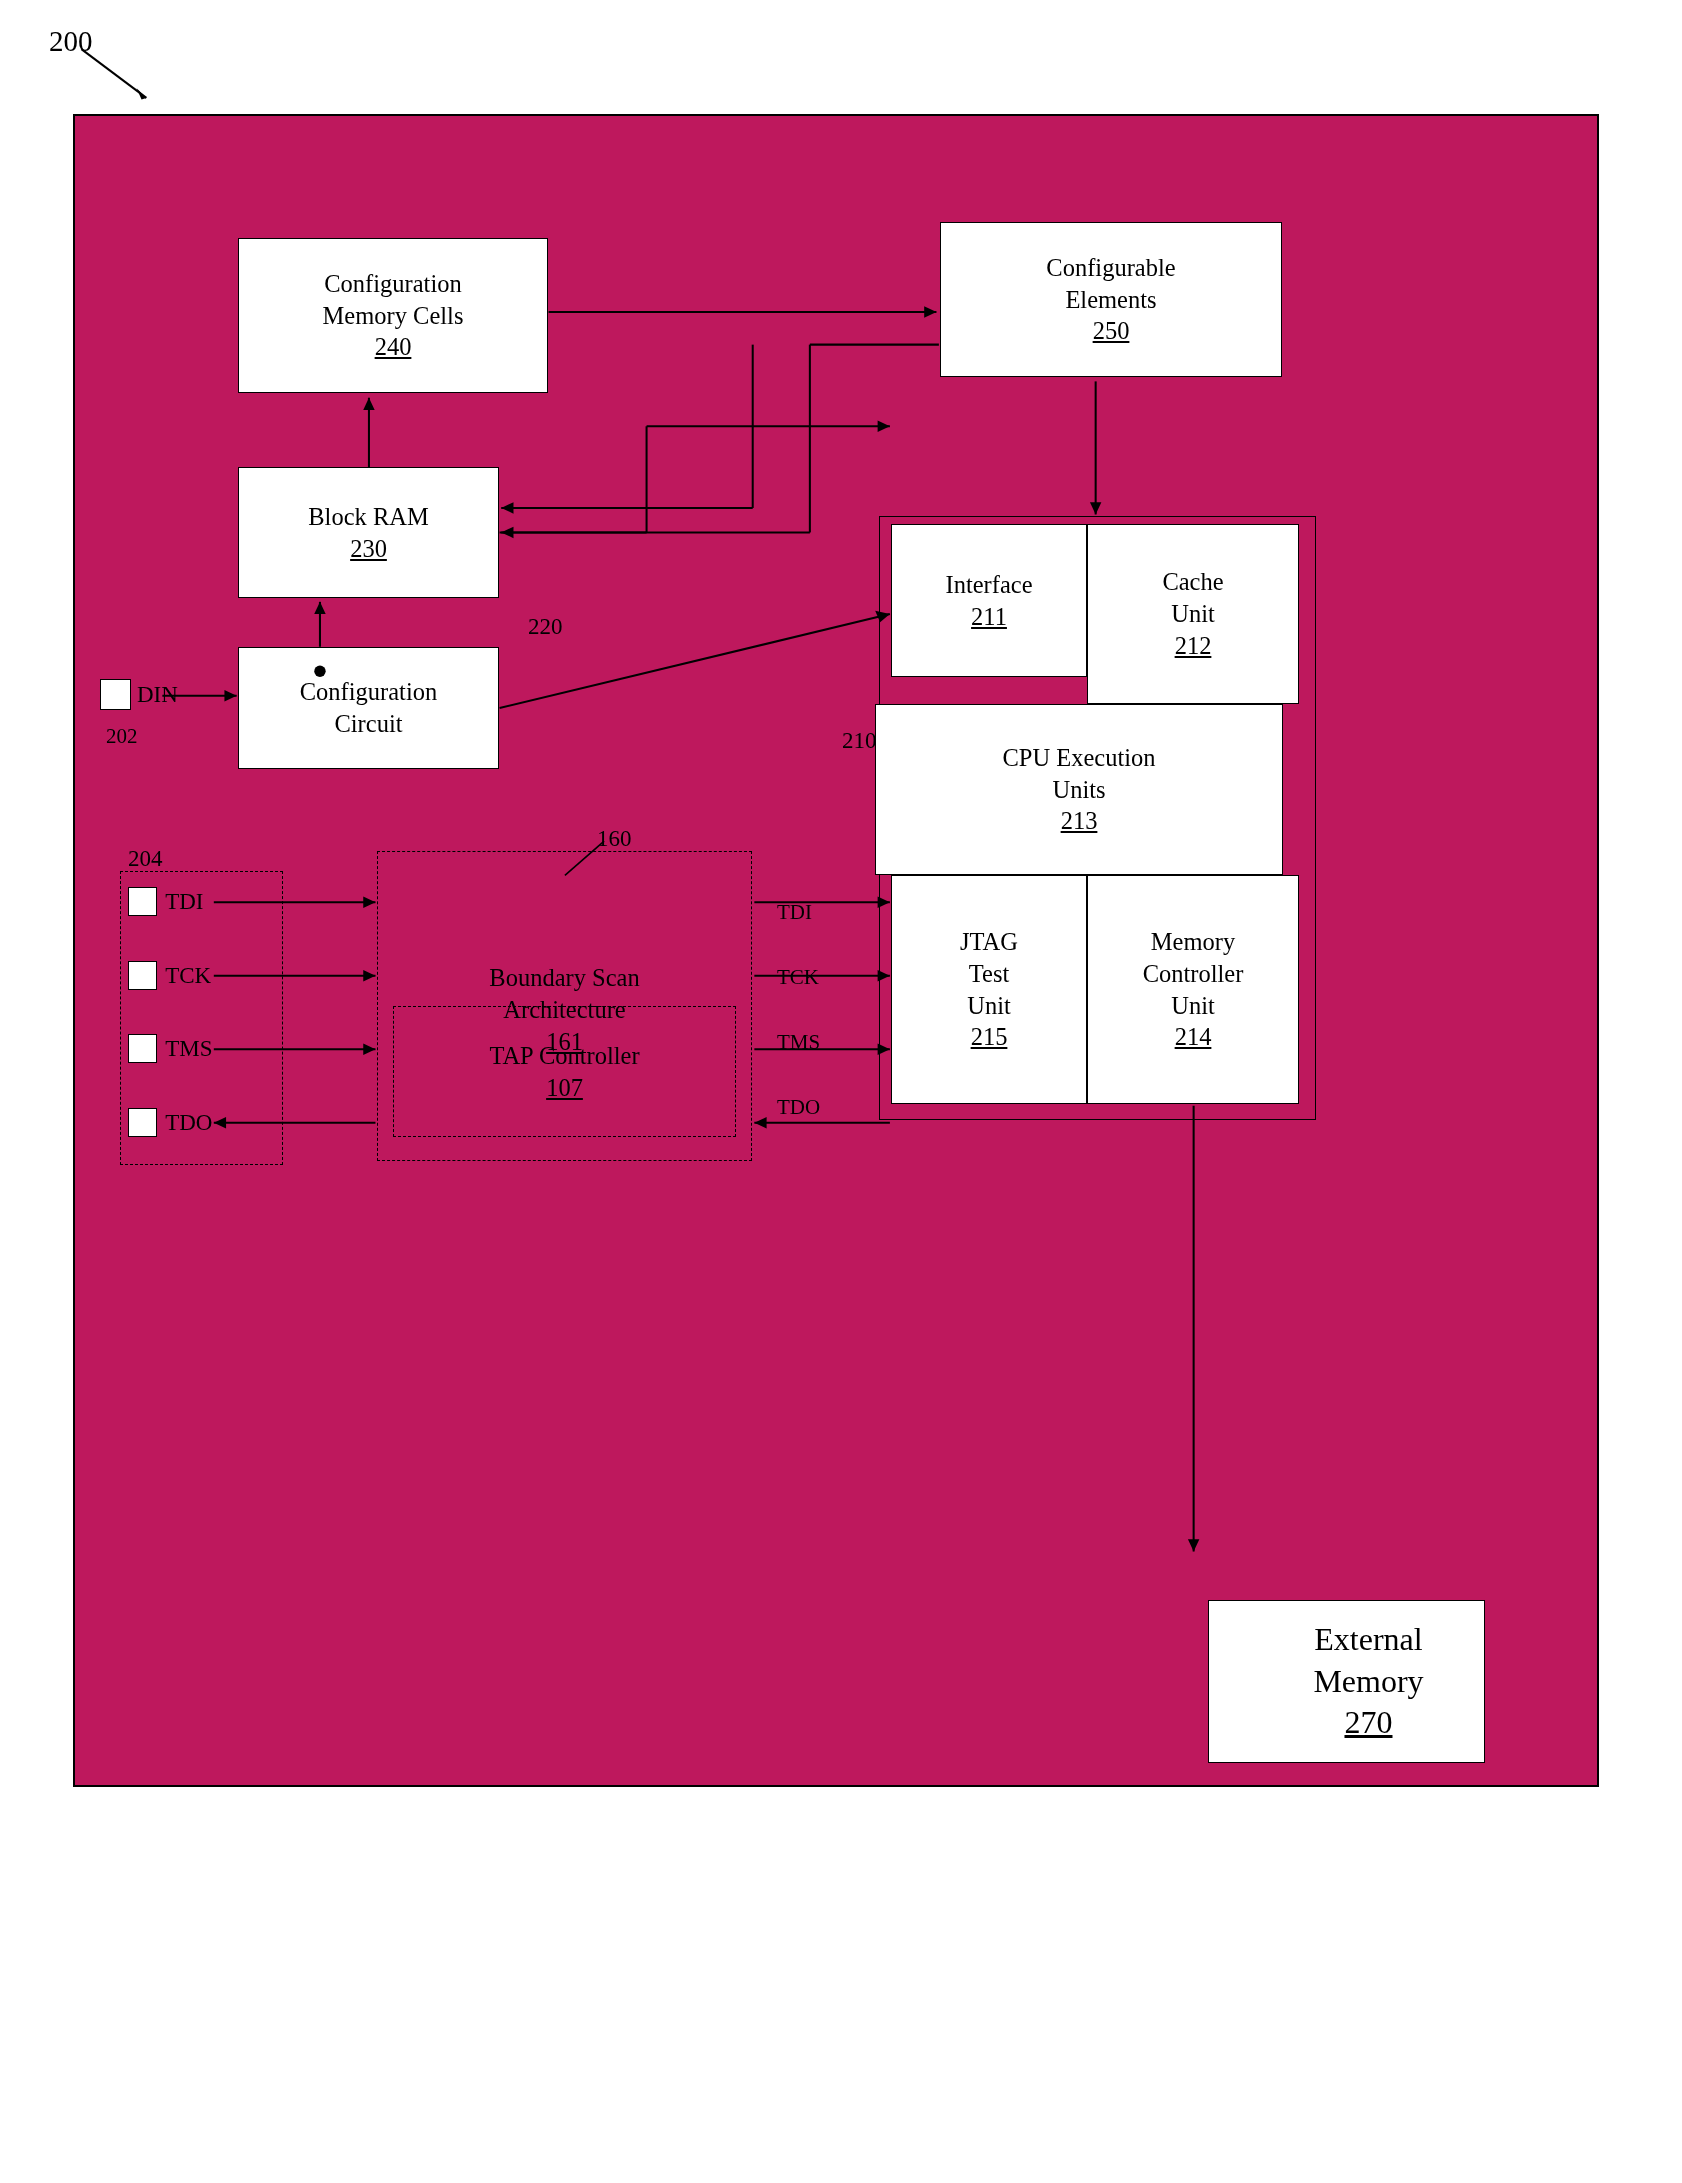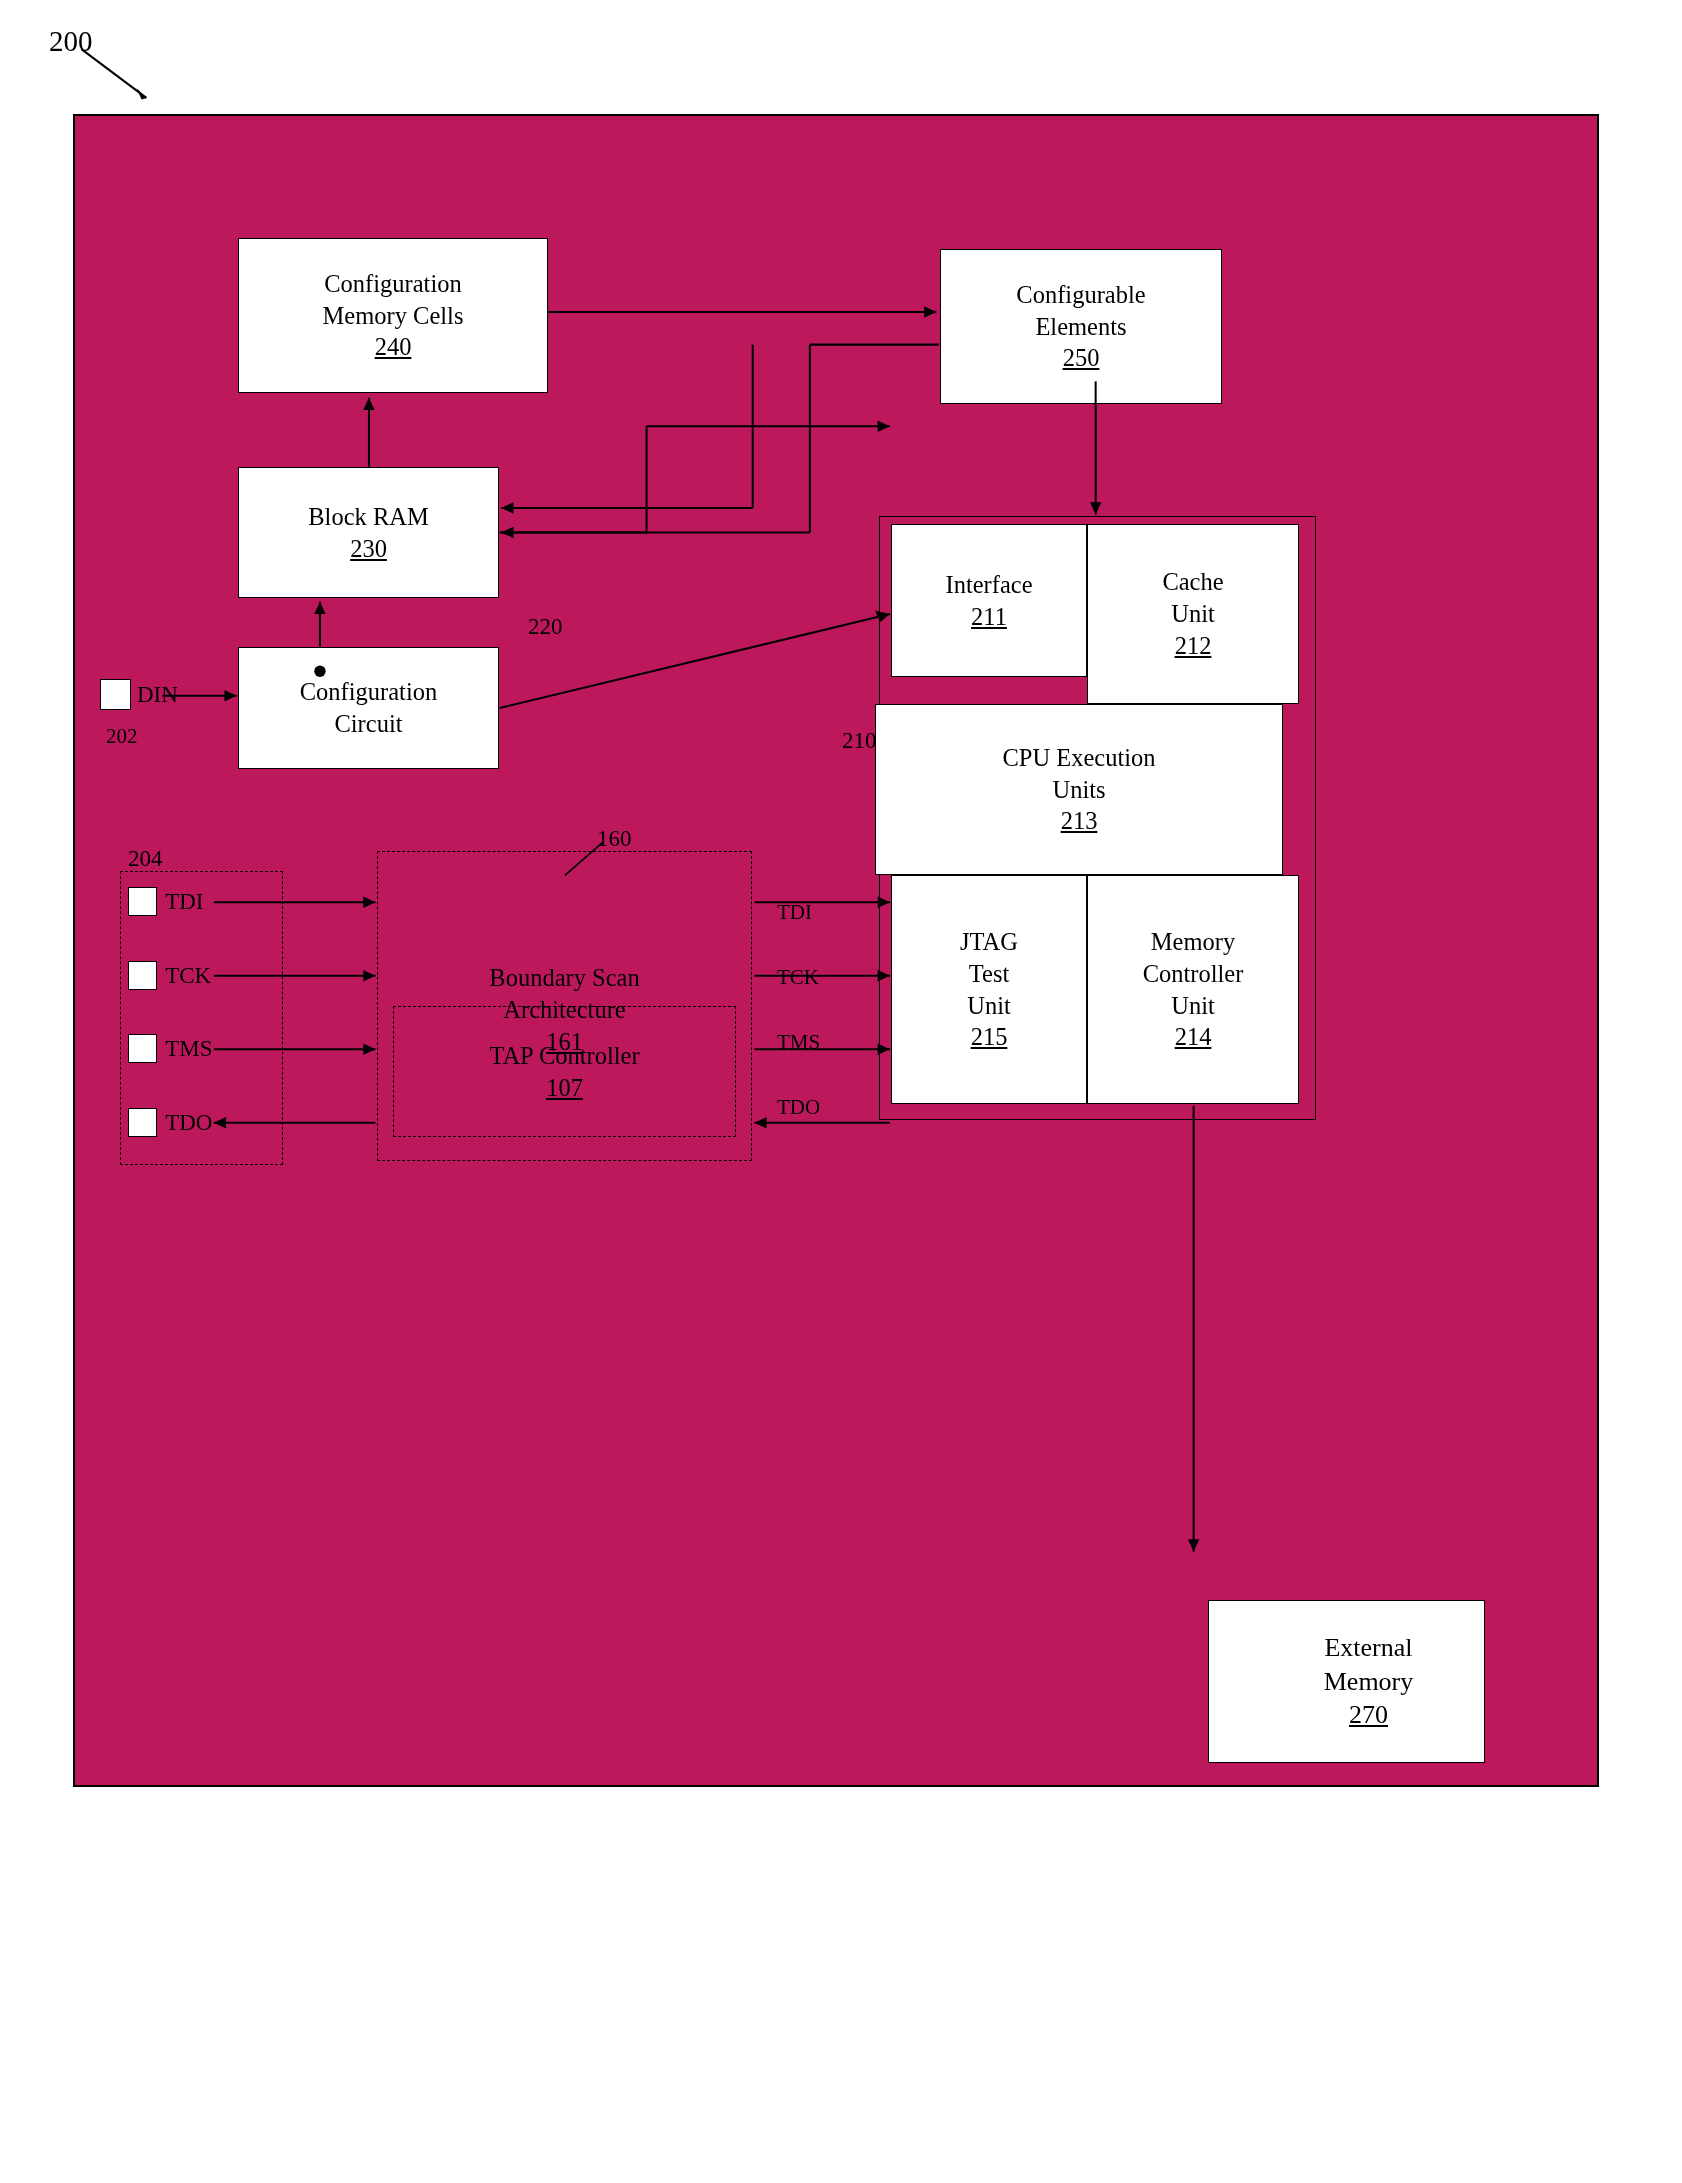--- a/index.html
+++ b/index.html
@@ -35,23 +35,22 @@
       top: 122px;
       left: 163px;
       width: 310px;
       height: 155px;
     }
 
     
     .block-250 {
       top: 106px;
       left: 865px;
-      width: 282px;
+      width: 342px;
       height: 155px;
-      margin-top: 27px;
     }
 
     
     .block-230 {
       top: 351px;
       left: 163px;
       width: 261px;
       height: 131px;
     }
 
@@ -307,16 +306,16 @@
 
     <line x1="1370" y1="1212" x2="1370" y2="1758" stroke="#000" stroke-width="2.5"></line>
     <polygon points="1370,1758 1363,1743 1377,1743" fill="#000"></polygon>
 
     <line x1="648" y1="888" x2="600" y2="930" stroke="#000" stroke-width="2"></line>
 
   </svg>
 
 </div>
 
-<div class="block block-270" style="position:absolute;top:1600px;left:1208px;width:277px;height:163px;border:1.6px solid #000;background:#fff;display:flex;flex-direction:column;align-items:center;justify-content:center;text-align:center;font-size:26px;font-family:'Times New Roman',serif;padding-left:44px;">
+<div class="block block-270" style="position:absolute;top:1600px;left:1208px;width:277px;height:163px;border:1.6px solid #000;background:#fff;display:flex;flex-direction:column;align-items:center;justify-content:center;text-align:center;font-size:32px;font-family:'Times New Roman',serif;padding-left:44px;">
   <span>External<br>Memory<br><u>270</u></span>
 </div>
 
 
 </body></html>

